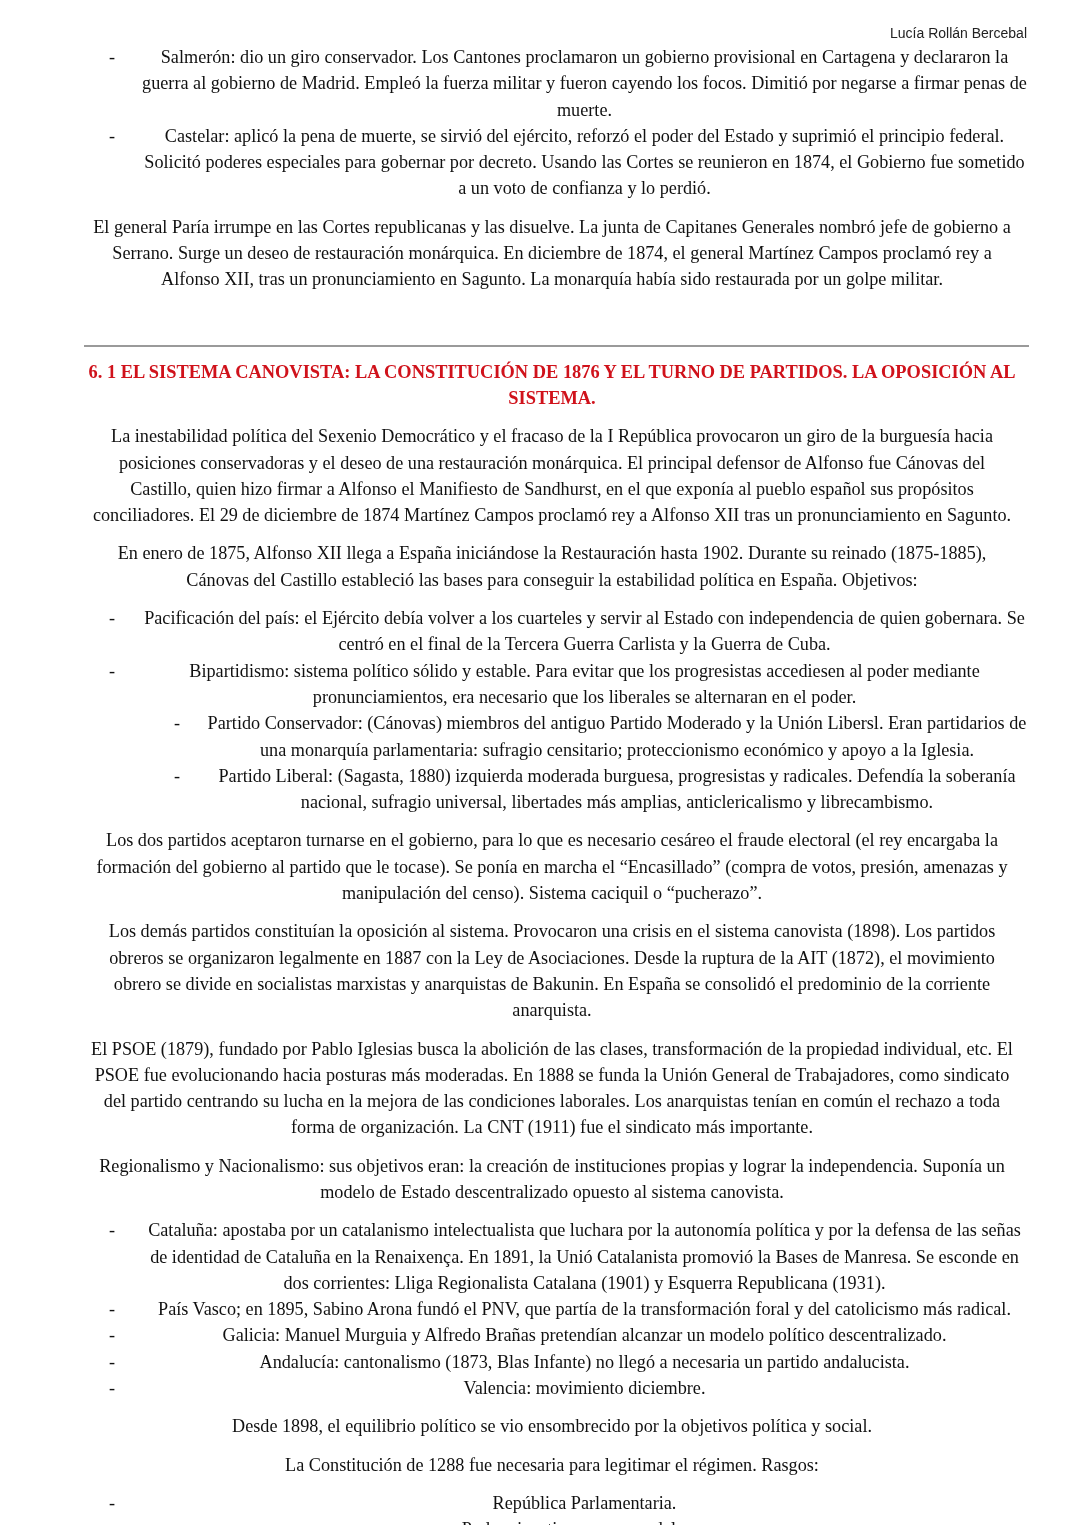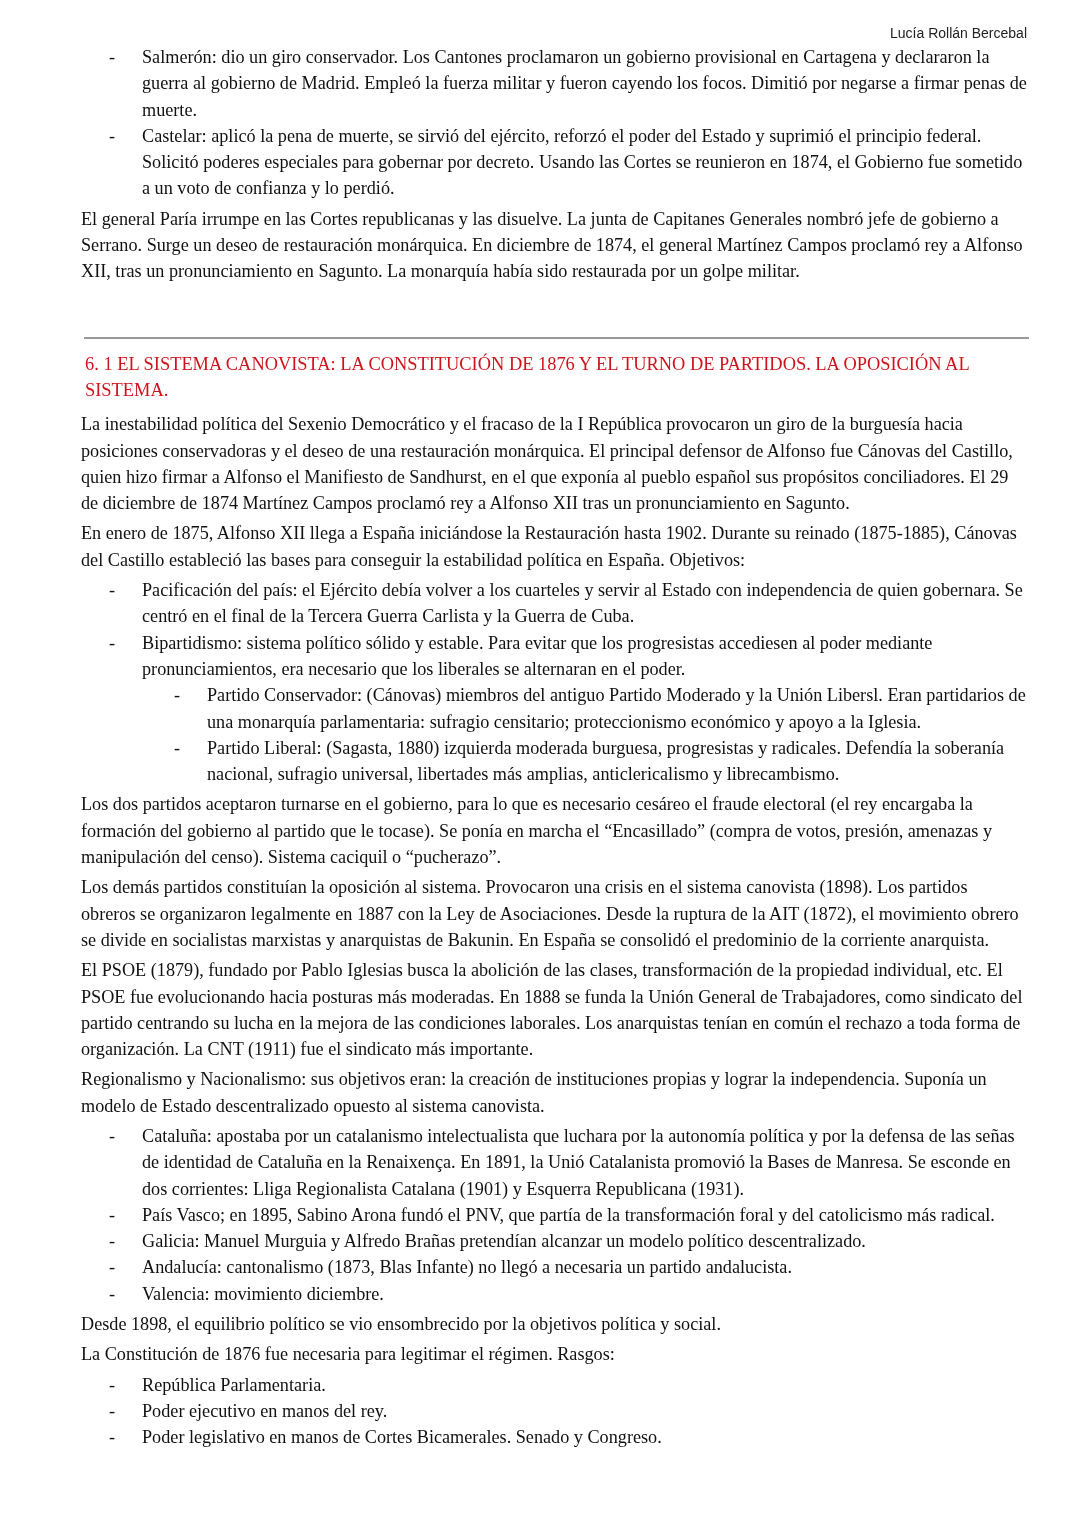--- a/index.html
+++ b/index.html
@@ -13,40 +13,41 @@
       position: relative;
       overflow: hidden;
       color: #111111;
     }
     .page {
       position: absolute;
       left: 0;
       top: 0;
       width: 1080px;
       height: 1525px;
+      text-align: center;
     }
     .author {
       position: absolute;
       right: 53px;
       top: 25px;
       font-family: "Liberation Sans", sans-serif;
       font-size: 14px;
       color: #222;
     }
     .content {
       position: absolute;
       left: 77px;
       top: 44px;
       width: 950px;
       font-family: "Liberation Serif", serif;
       font-size: 18.2px;
       line-height: 26.3px;
     }
     .p {
-      margin: 4px;
+      margin: 12px;
     }
     .li {
       position: relative;
       padding-left: 65px;
       margin: 0;
     }
     .li .dash {
       position: absolute;
       left: 32px;
       top: 0;
@@ -62,21 +63,21 @@
       top: 0;
     }
     .rule {
       height: 0;
       border-top: 2px solid #9a9a9a;
       margin: 52px 0 12px 7px;
       width: 945px;
     }
     .heading {
       color: #d0121b;
-      font-weight: normal;
+      font-weight: bold;
       margin: 8px;
       font-family: "Liberation Serif", serif;
       font-size: 18.4px;
       line-height: 26.3px;
     }
   </style>
 </head>
 <body>
 
 <div class="page">
@@ -137,21 +138,21 @@
     <div class="li">
       <span class="dash">-</span>
       <span>Andalucía: cantonalismo (1873, Blas Infante) no llegó a necesaria un partido andalucista.</span>
     </div>
     <div class="li">
       <span class="dash">-</span>
       <span>Valencia: movimiento diciembre.</span>
     </div>
 
     <p class="p">Desde 1898, el equilibrio político se vio ensombrecido por la objetivos política y social.</p>
-    <p class="p">La Constitución de 1876 fue necesaria para legitimar el régimen. Rasgos:</p>
+    <p class="p">La Constitución de 1288 fue necesaria para legitimar el régimen. Rasgos:</p>
 
     <div class="li">
       <span class="dash">-</span>
       <span>República Parlamentaria.</span>
     </div>
     <div class="li">
       <span class="dash">-</span>
       <span>Poder ejecutivo en manos del rey.</span>
     </div>
     <div class="li">

